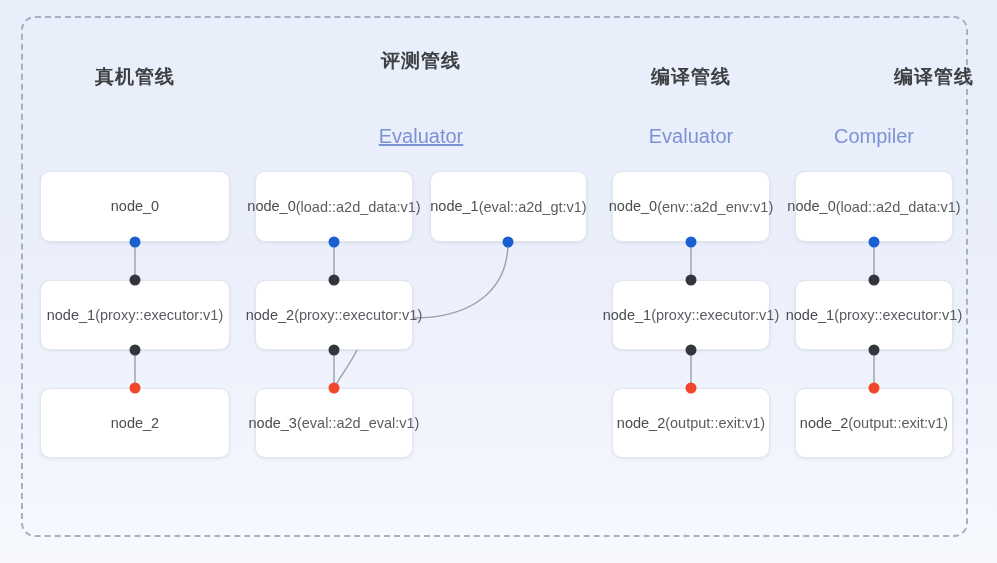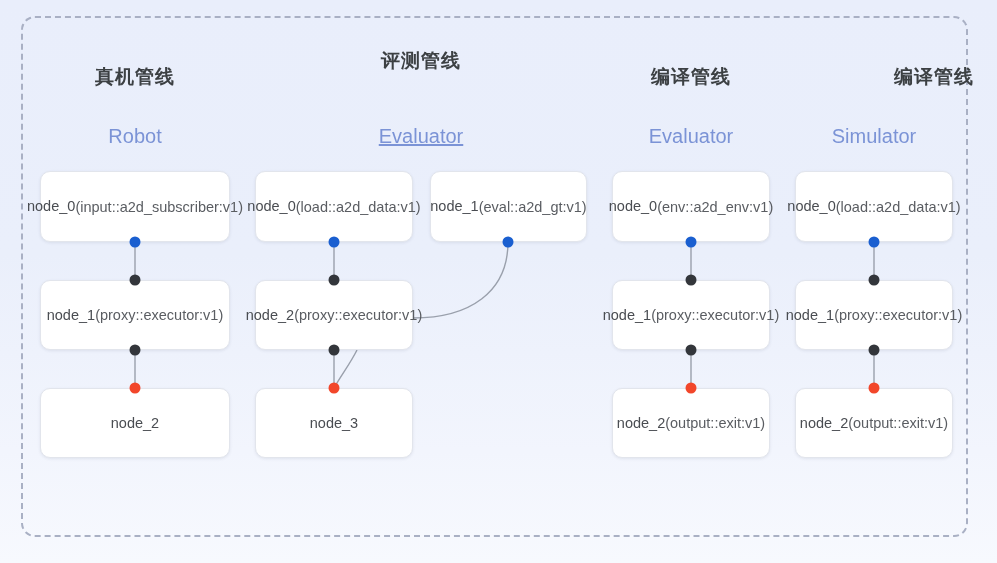--- a/index.html
+++ b/index.html
@@ -74,25 +74,23 @@
 
       <line x1="691" y1="242" x2="691" y2="280"></line>
       <line x1="691" y1="350" x2="691" y2="388"></line>
 
       <line x1="874" y1="242" x2="874" y2="280"></line>
       <line x1="874" y1="350" x2="874" y2="388"></line>
     </g>
   </svg>
 
   <div class="col-title" style="left:35px;top:64px;width:200px;">真机管线</div>
-  <div class="col-sub" style="left:35px;top:125px;width:200px;">Robot</div>
 
   <div class="node" style="left:40px;top:171px;width:190px;height:71px;">
     <div class="n-name">node_0</div>
-    <div class="n-type">(input::a2d_subscriber:v1)</div>
   </div>
   <div class="dot dot-blue" style="left:135px;top:242px;"></div>
 
   <div class="node" style="left:40px;top:280px;width:190px;height:70px;">
     <div class="n-name">node_1</div>
     <div class="n-type">(proxy::executor:v1)</div>
   </div>
   <div class="dot dot-dark" style="left:135px;top:280px;"></div>
   <div class="dot dot-dark" style="left:135px;top:350px;"></div>
 
@@ -118,20 +116,21 @@
 
   <div class="node" style="left:255px;top:280px;width:158px;height:70px;">
     <div class="n-name">node_2</div>
     <div class="n-type">(proxy::executor:v1)</div>
   </div>
   <div class="dot dot-dark" style="left:334px;top:280px;"></div>
   <div class="dot dot-dark" style="left:334px;top:350px;"></div>
 
   <div class="node" style="left:255px;top:388px;width:158px;height:70px;">
     <div class="n-name">node_3</div>
+    <div class="n-type">(eval::a2d_eval:v1)</div>
   </div>
   <div class="dot dot-red" style="left:334px;top:388px;"></div>
 
   <div class="col-title" style="left:591px;top:64px;width:200px;">编译管线</div>
   <div class="col-sub" style="left:591px;top:125px;width:200px;">Evaluator</div>
 
   <div class="node" style="left:612px;top:171px;width:158px;height:71px;">
     <div class="n-name">node_0</div>
     <div class="n-type">(env::a2d_env:v1)</div>
   </div>
@@ -144,21 +143,21 @@
   <div class="dot dot-dark" style="left:691px;top:280px;"></div>
   <div class="dot dot-dark" style="left:691px;top:350px;"></div>
 
   <div class="node" style="left:612px;top:388px;width:158px;height:70px;">
     <div class="n-name">node_2</div>
     <div class="n-type">(output::exit:v1)</div>
   </div>
   <div class="dot dot-red" style="left:691px;top:388px;"></div>
 
   <div class="col-title" style="left:774px;top:64px;width:200px;text-align:right;">编译管线</div>
-  <div class="col-sub" style="left:774px;top:125px;width:200px;">Simulator</div>
+  <div class="col-sub" style="left:774px;top:125px;width:200px;">Compiler</div>
 
   <div class="node" style="left:795px;top:171px;width:158px;height:71px;">
     <div class="n-name">node_0</div>
     <div class="n-type">(load::a2d_data:v1)</div>
   </div>
   <div class="dot dot-blue" style="left:874px;top:242px;"></div>
 
   <div class="node" style="left:795px;top:280px;width:158px;height:70px;">
     <div class="n-name">node_1</div>
     <div class="n-type">(proxy::executor:v1)</div>

